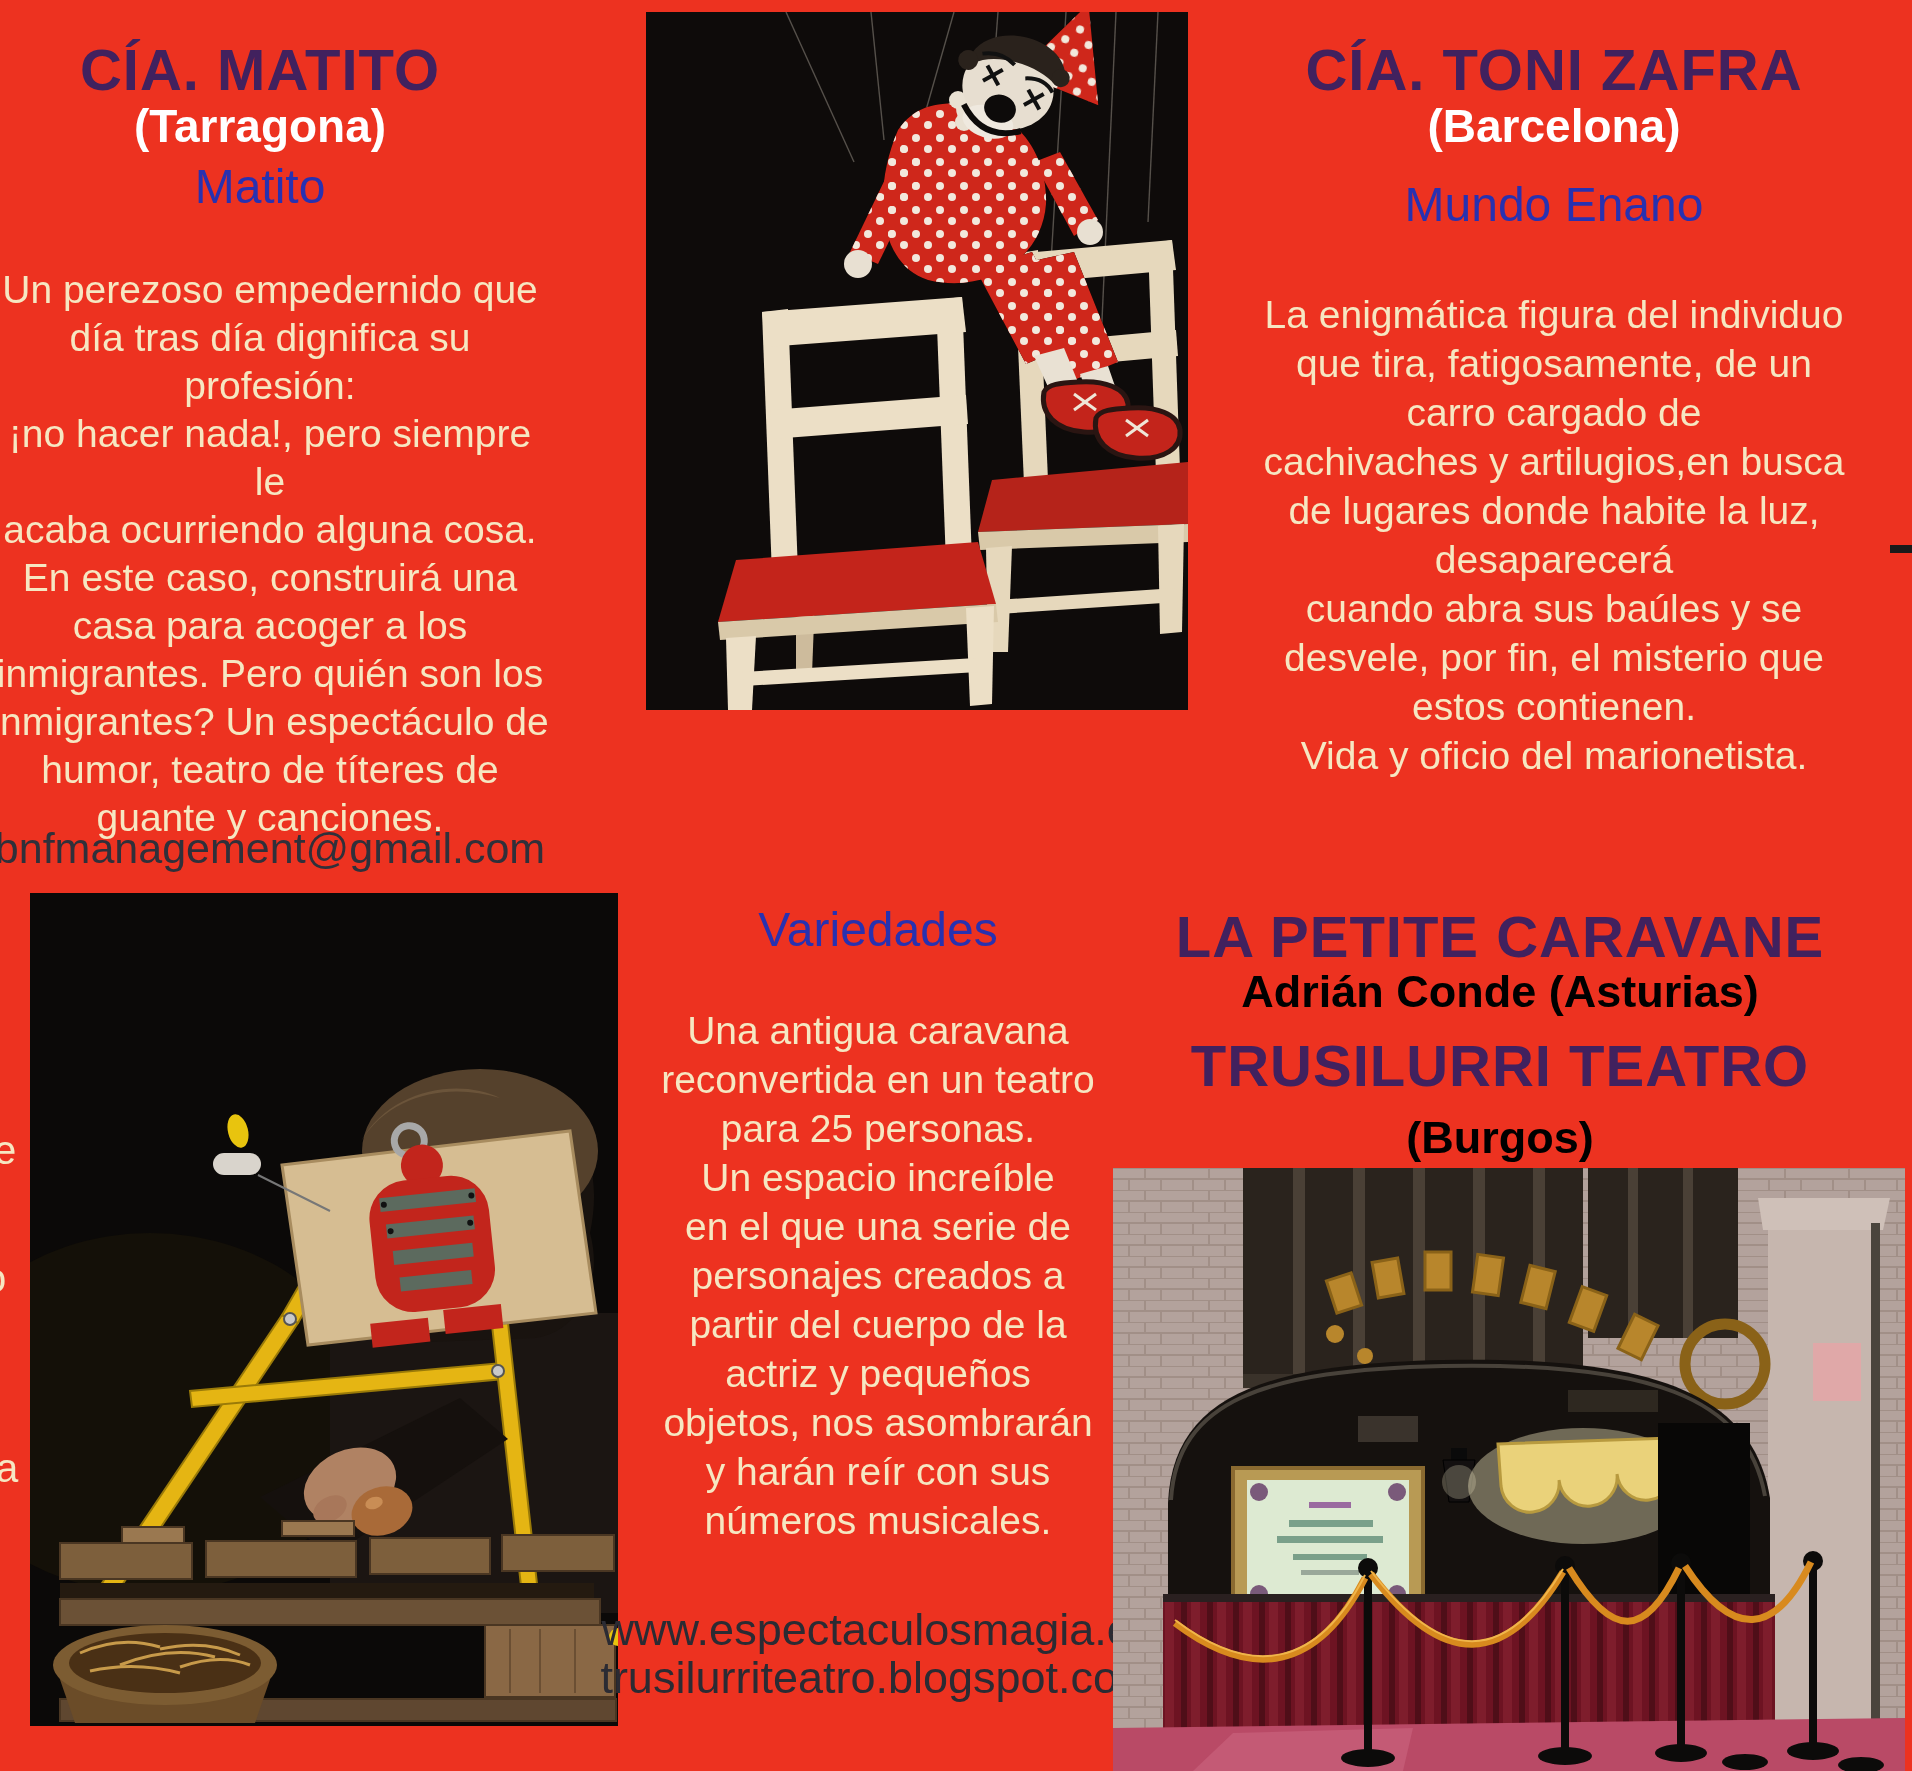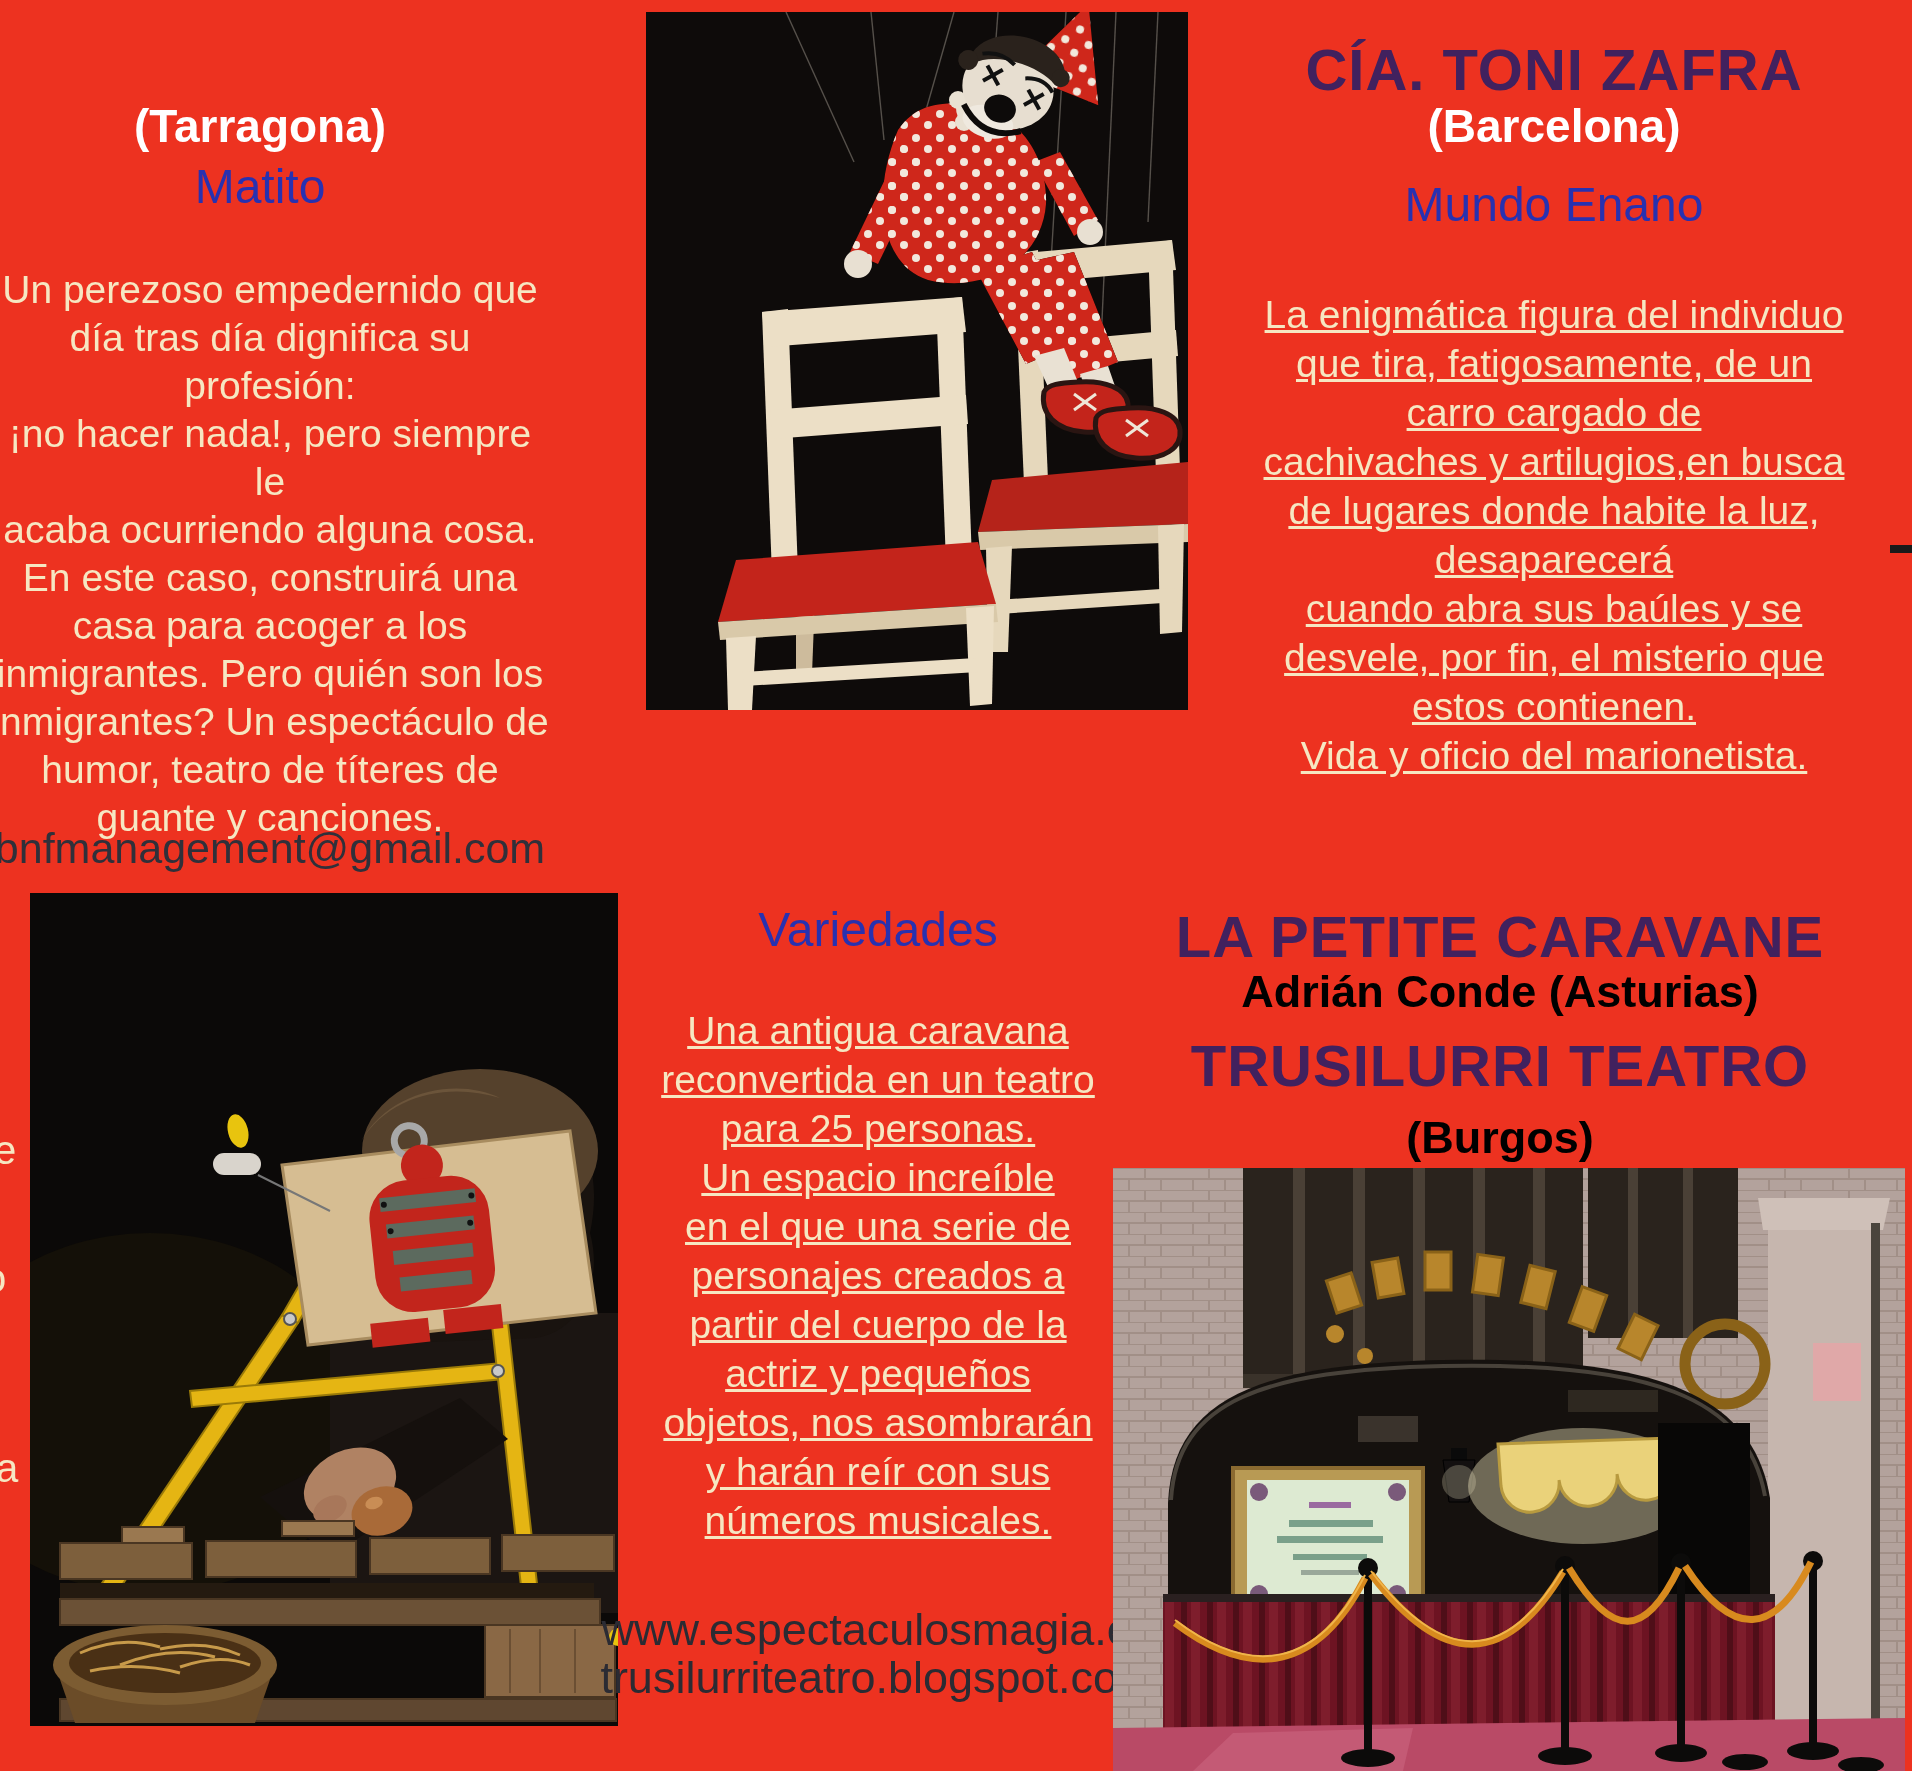--- a/index.html
+++ b/index.html
@@ -9,34 +9,35 @@
     background:#ed3220;
     overflow:hidden;
     font-family:"Liberation Sans", sans-serif;
   }
   .abs{position:absolute;}
   .ctr{text-align:center;}
   .company{color:#41215e;font-weight:bold;font-size:58px;letter-spacing:1px;line-height:1.05;}
   .location{color:#ffffff;font-weight:bold;font-size:46px;line-height:1.05;}
   .showtitle{color:#2831b0;font-size:48px;line-height:1.05;text-align:center;}
   .para{color:#f6e7c2;font-size:39px;white-space:pre-line;line-height:48px;}
-  .para-r{line-height:49px;text-decoration:underline;}
+  .para-r{line-height:49px;}
   .contact{color:#30303a;font-size:43px;}
   .url{color:#2b2b33;font-size:45px;}
   .bigco{color:#41215e;font-weight:bold;font-size:58px;letter-spacing:1px;}
   .subco{color:#000000;font-weight:bold;font-size:45px;}
   .frag{color:#f6e7c2;font-size:40px;}
   .edge-mark{background:#1a1a1a;}
   svg{display:block;}
 </style>
 </head>
 <body>
 
 <div class="page">
 
+  <div class="abs ctr company" style="left:0;top:40px;width:520px;">CÍA. MATITO</div>
   <div class="abs ctr location" style="left:0;top:102px;width:520px;">(Tarragona)</div>
   <div class="abs ctr showtitle" style="left:0;top:162px;width:520px;">Matito</div>
   <div class="abs ctr para" style="left:-10px;top:266px;width:560px;">Un perezoso empedernido que
 día tras día dignifica su profesión:
 ¡no hacer nada!, pero siempre le
 acaba ocurriendo alguna cosa.
 En este caso, construirá una
 casa para acoger a los
 inmigrantes. Pero quién son los
 inmigrantes?  Un espectáculo de

